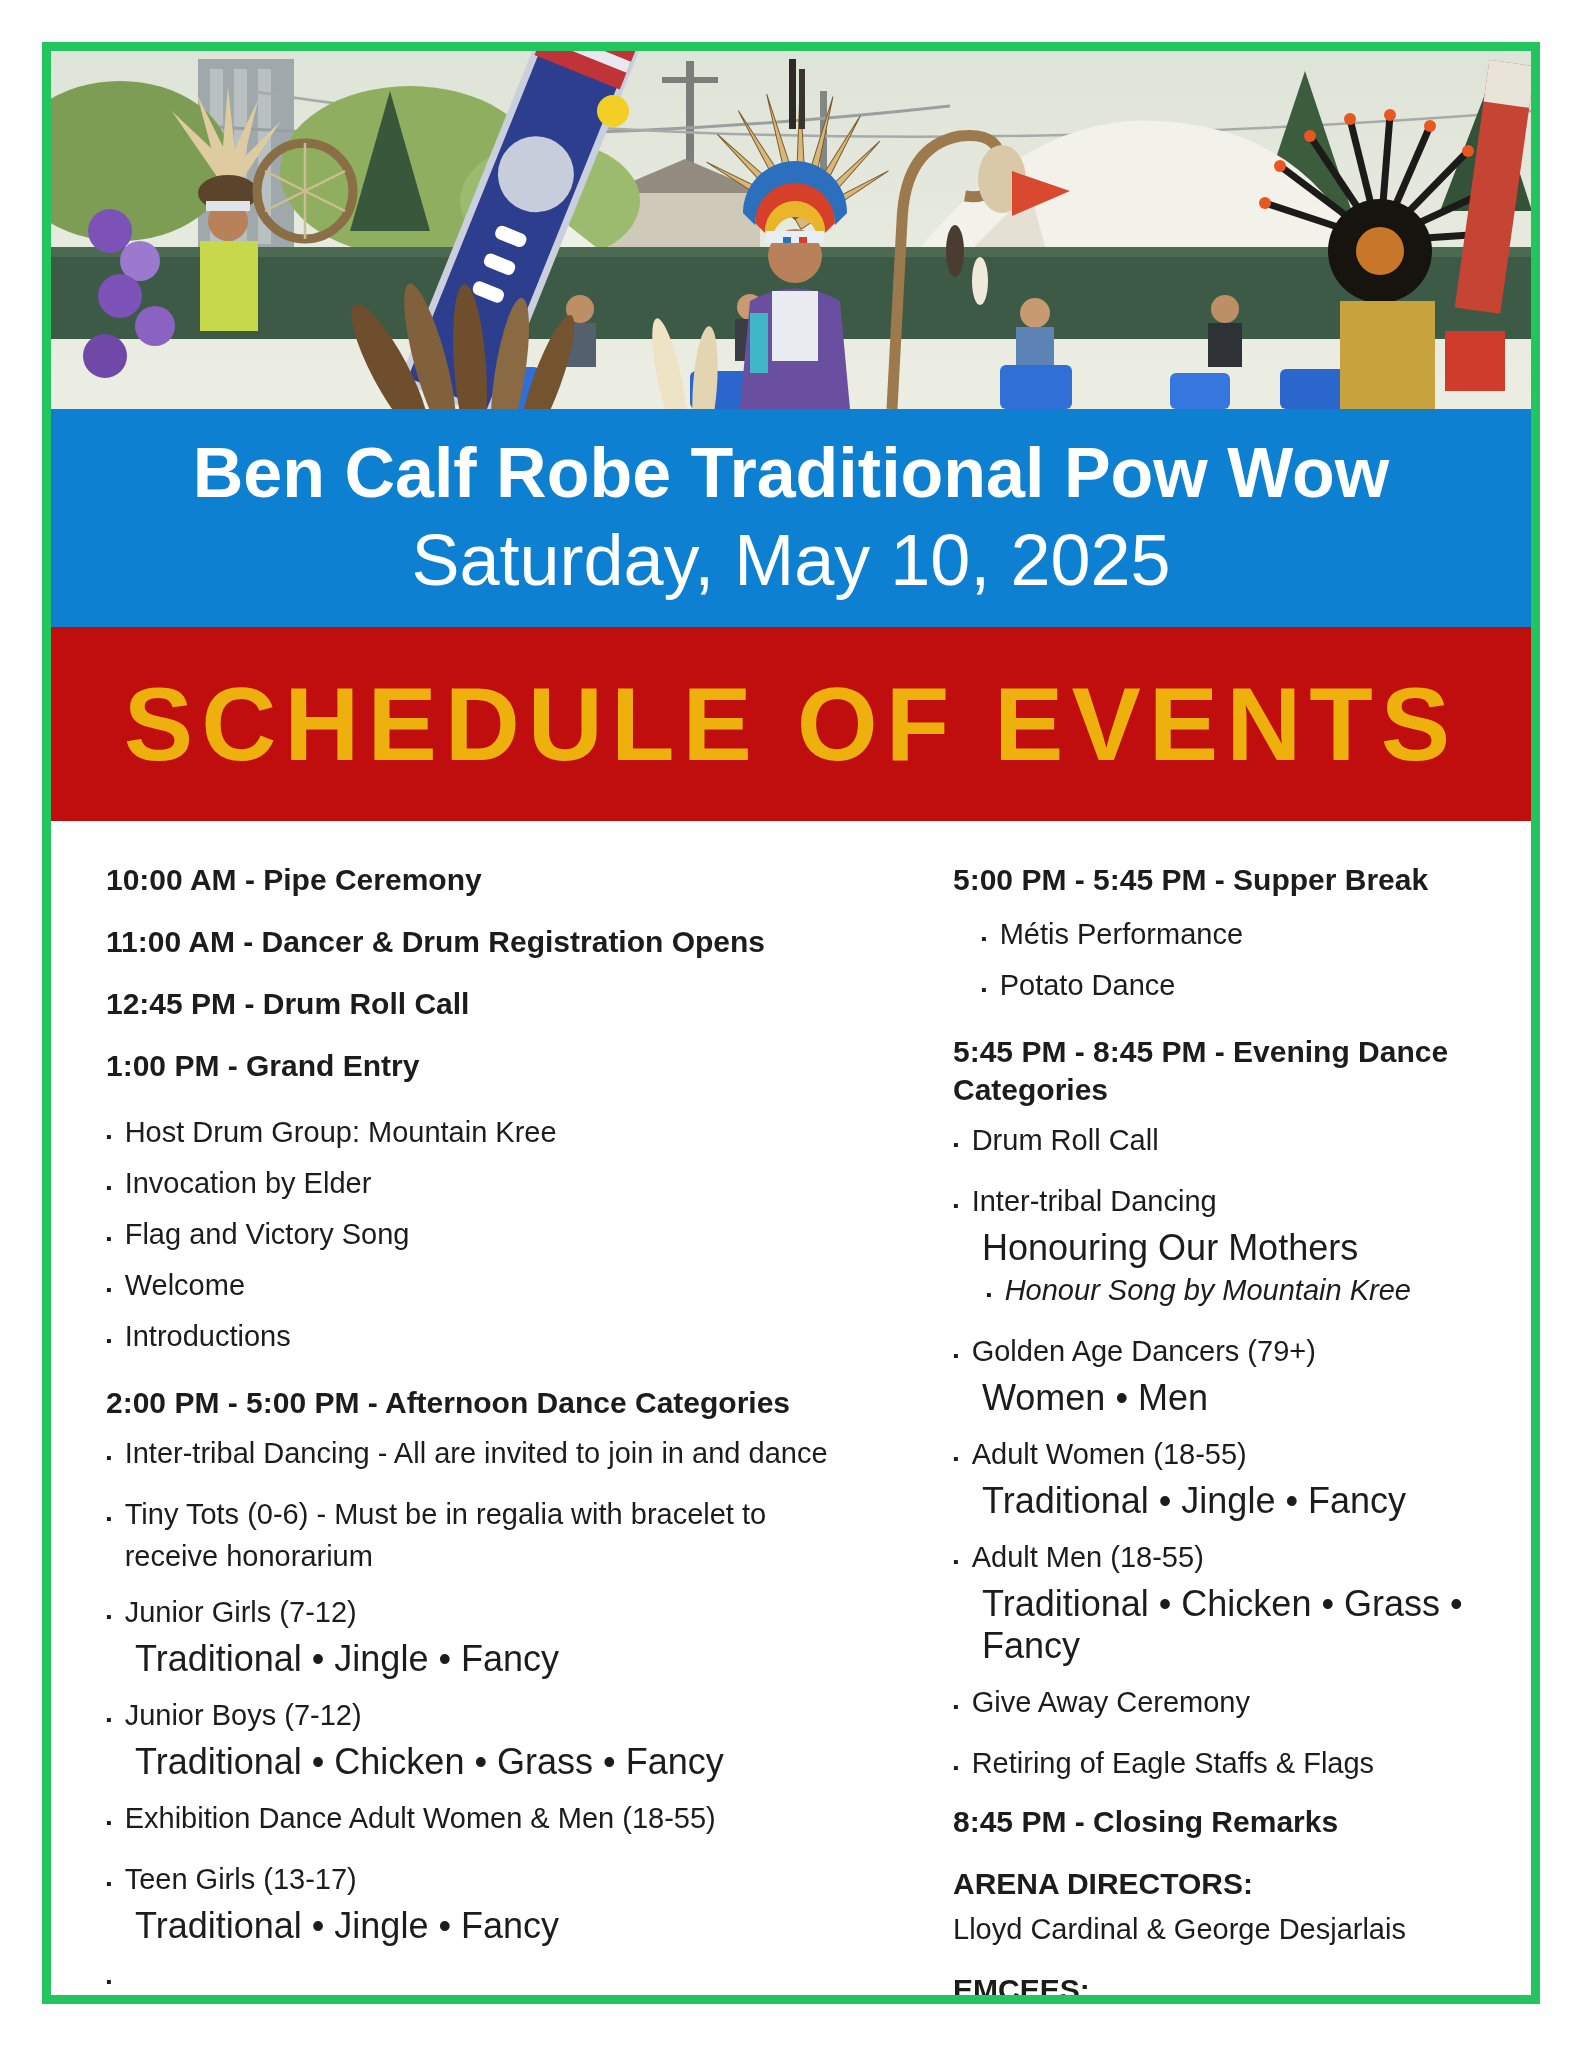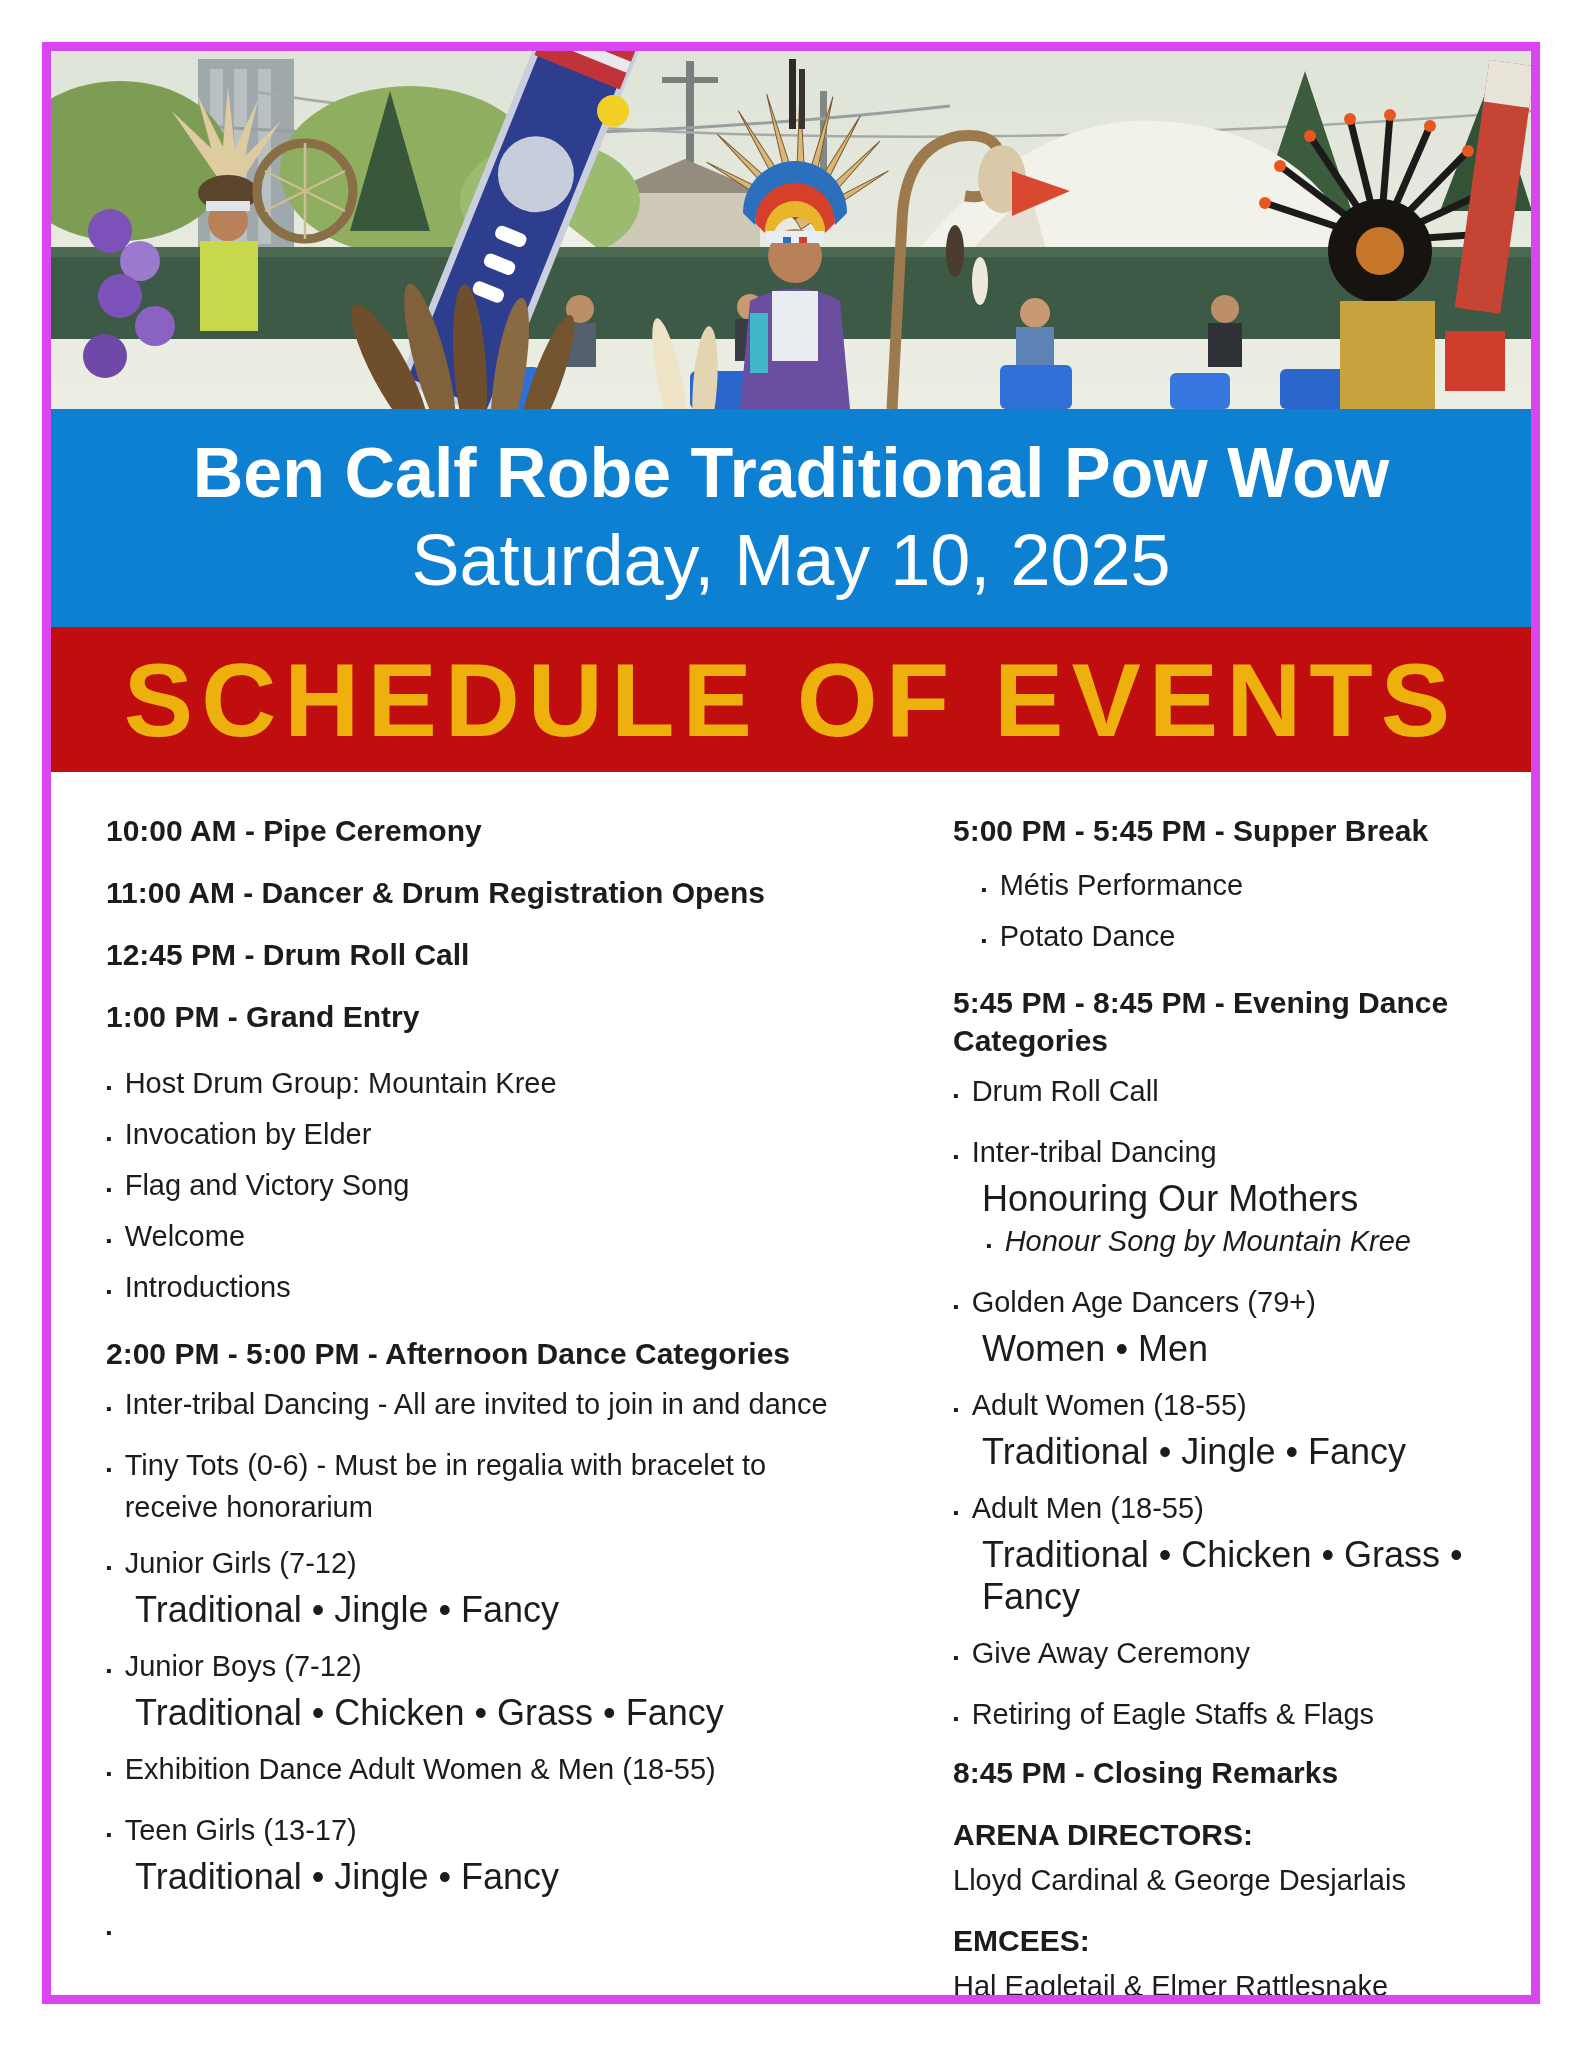--- a/index.html
+++ b/index.html
@@ -8,21 +8,21 @@
     background: #ffffff;
     font-family: "Liberation Sans", sans-serif;
     color: #1c1c1c;
     overflow: hidden;
   }
   .frame {
     position: absolute;
     left: 42px; top: 42px;
     width: 1498px; height: 1962px;
     box-sizing: border-box;
-    border: 9px solid #d946ef;
+    border: 9px solid #22c55e;
     background: #ffffff;
     display: flex;
     flex-direction: column;
     overflow: hidden;
   }
   
   .photo {
     height: 358px;
     flex: 0 0 auto;
     overflow: hidden;
@@ -40,21 +40,21 @@
     flex-direction: column;
     align-items: center;
     justify-content: center;
     gap: 12px;
     text-align: center;
   }
   .title { font-size: 70px; font-weight: 700; line-height: 1.05; letter-spacing: 0px; }
   .date  { font-size: 72px; font-weight: 400; line-height: 1.05; }
   
   .red-banner {
-    height: 145px;
+    height: 194px;
     flex: 0 0 auto;
     background: #c00d0e;
     display: flex;
     align-items: center;
     justify-content: center;
   }
   .red-banner .label {
     color: #eeb00c;
     font-size: 104px;
     font-weight: 700;

